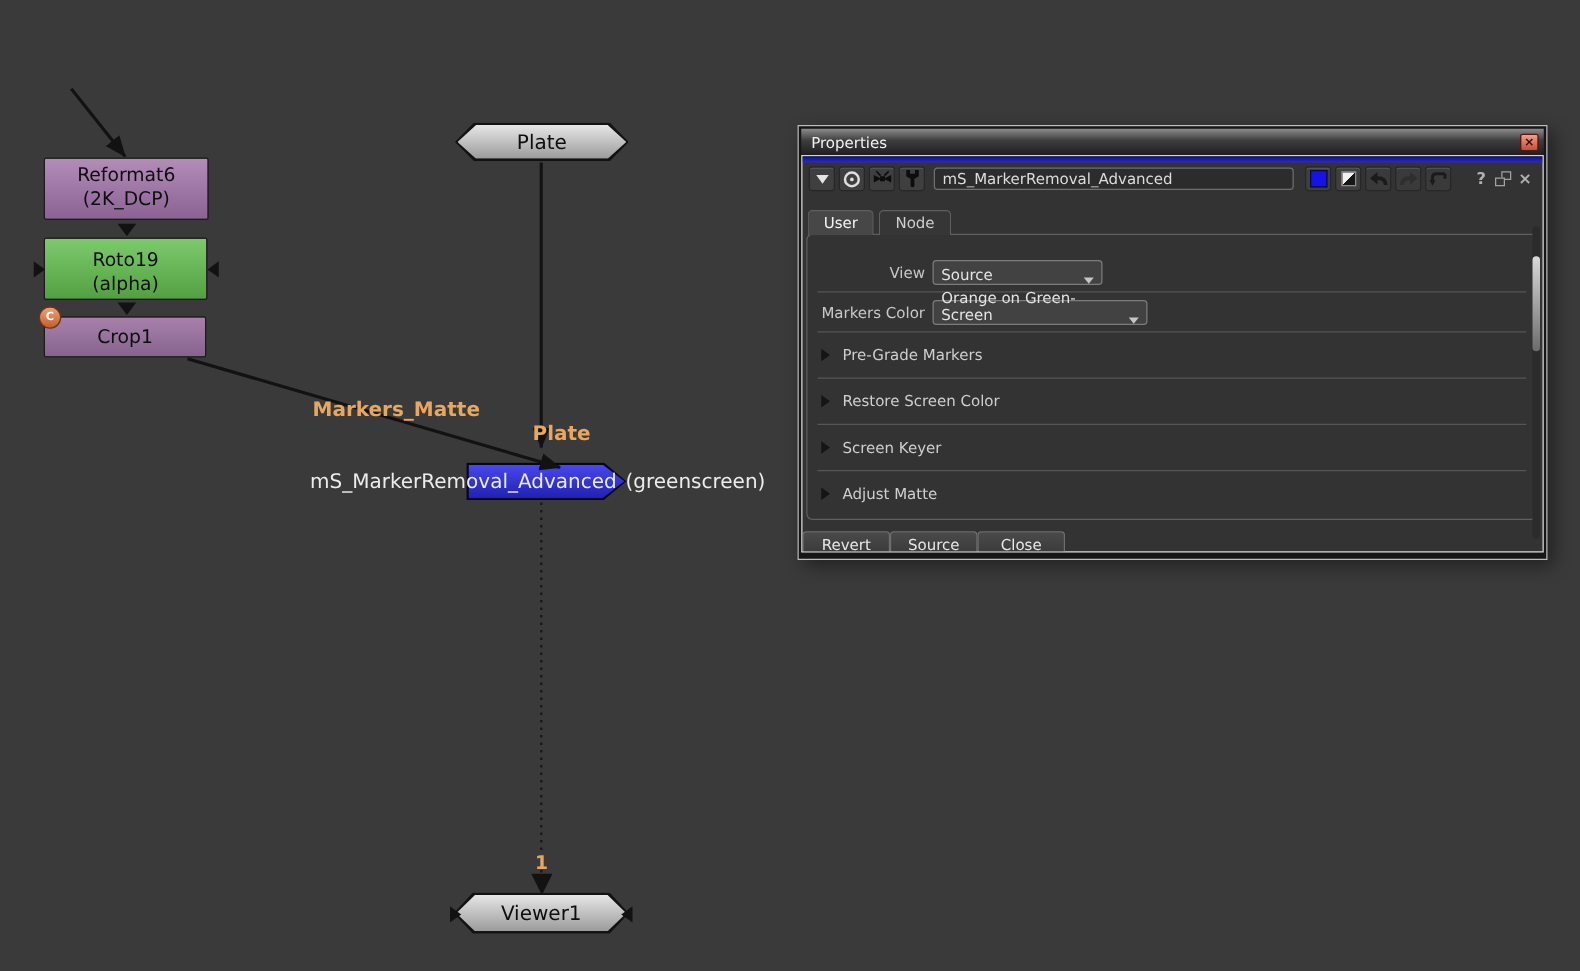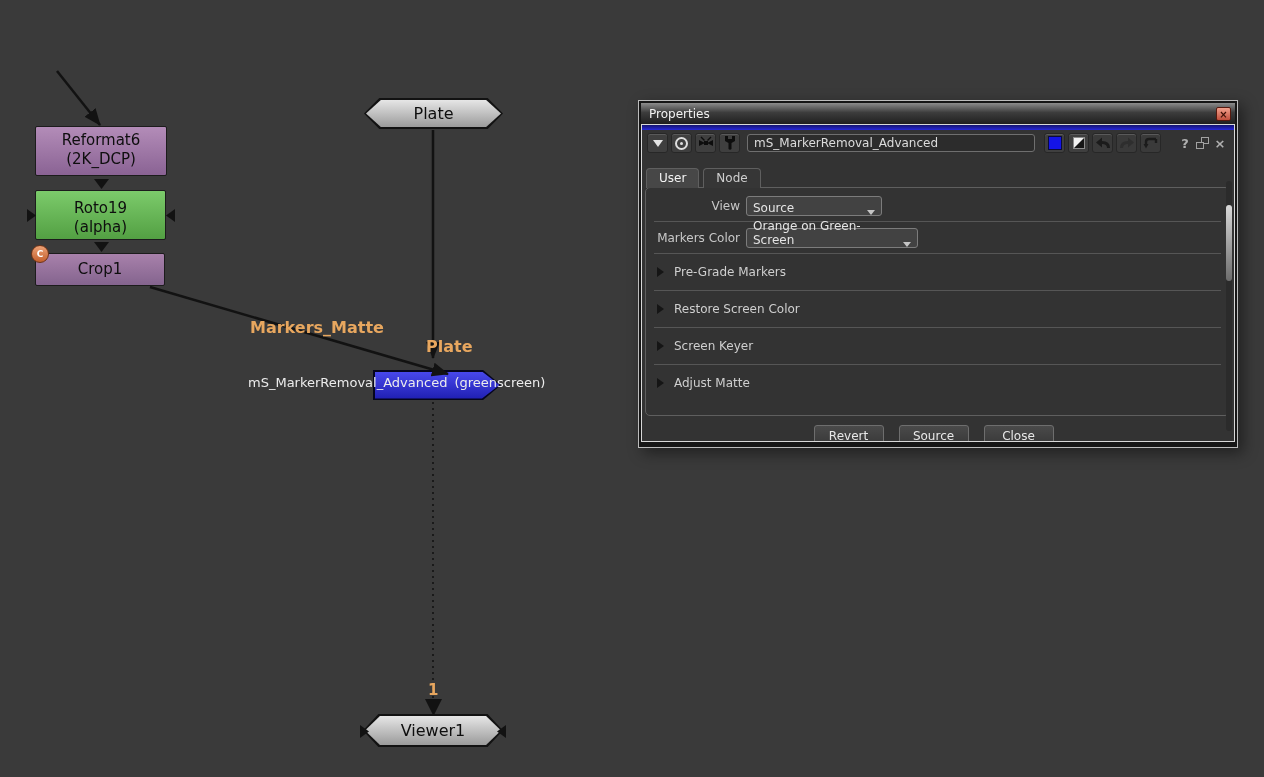--- a/index.html
+++ b/index.html
@@ -43,21 +43,21 @@
   #n-viewer1{left:363px;top:714px;width:140px;height:33px;}
 
   #n-marker{left:373px;top:370px;width:128px;height:30px;position:absolute;z-index:2;}
   #n-marker .m-outer{position:absolute;inset:0;background:#05051e;
     clip-path:polygon(0 0,86% 0,100% 50%,86% 100%,0 100%);}
   #n-marker .m-inner{position:absolute;inset:1.5px;background:linear-gradient(#4848ec,#2020b2);
     clip-path:polygon(0 0,86% 0,100% 50%,86% 100%,0 100%);}
 
   #marker-label{
     position:absolute;left:248px;top:375px;z-index:5;
-    font-size:13px;color:#ececec;white-space:nowrap;
+    font-size:16px;color:#ececec;white-space:nowrap;
   }
   #marker-label .sfx{margin-left:7px;}
 
   .wire-label{position:absolute;z-index:4;color:#e8a75f;font-weight:bold;white-space:nowrap;}
   #lbl-matte{left:250px;top:318px;font-size:16px;}
   #lbl-plate{left:426px;top:337px;font-size:16px;}
   #lbl-one{left:428px;top:681px;font-size:15px;}
 
   
   .panel{
@@ -114,37 +114,37 @@
   .tab{
     padding:2px 12px 3px;font-size:12px;color:#cfcfcf;
     background:#363636;border:1px solid #5f5f5f;border-bottom:none;
     border-radius:4px 4px 0 0;margin-right:4px;
   }
   .tab.active{background:#474747;color:#f4f4f4;}
 
   .content{
     position:relative;margin:-1px 4px 0 3px;
     border:1px solid #5f5f5f;border-radius:5px;
-    height:229px;box-sizing:border-box;padding-top:2px;
+    height:229px;box-sizing:border-box;padding-top:14px;
   }
   .prop-row{display:flex;align-items:center;padding:6px 6px 5px;}
   .plabel{width:88px;text-align:right;color:#c8c8c8;font-size:12px;margin-right:6px;flex:none;}
   .dropdown{
     display:flex;align-items:flex-end;justify-content:space-between;
     background:#424242;border:1px solid #7c7c7c;border-radius:3px;
     height:20px;padding:0 6px;color:#e4e4e4;font-size:12px;box-sizing:border-box;
   }
   .w-view{width:136px;}
   .w-markers{width:172px;}
   .caret{width:0;height:0;border-left:4px solid transparent;border-right:4px solid transparent;border-top:5px solid #c6c6c6;margin-left:8px;}
   .divider{border-top:1px solid #565656;margin:0 8px;}
   .section-row{display:flex;align-items:center;padding:11px 8px;color:#cfcfcf;font-size:12px;}
   .tri-right{width:0;height:0;border-top:5px solid transparent;border-bottom:5px solid transparent;border-left:7px solid #151515;margin:0 10px 0 3px;}
 
-  .footer{display:flex;justify-content:center;align-items:center;gap:15px;padding:9px 9px 0 0;}
+  .footer{display:flex;justify-content:flex-start;align-items:center;padding:9px 9px 0 0;}
   .fbtn{
     width:70px;height:21px;
     background:linear-gradient(#4a4a4a,#383838);
     border:1px solid #6e6e6e;border-radius:3px;
     color:#e8e8e8;font-size:12px;font-family:"DejaVu Sans",sans-serif;
   }
   .scrollbar{position:absolute;right:2px;top:56px;width:6px;height:250px;background:#2b2b2b;border-radius:3px;}
   .scrollbar .thumb{position:absolute;top:24px;left:0;width:6px;height:76px;border-radius:3px;background:linear-gradient(#dadada,#6c6c6c);}
 </style>
 </head>

